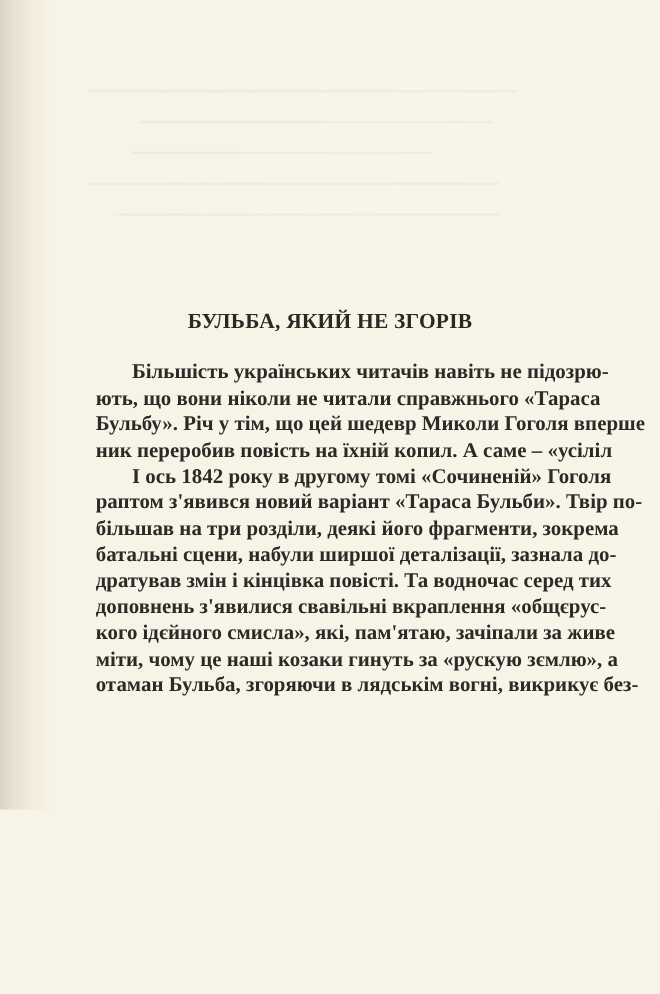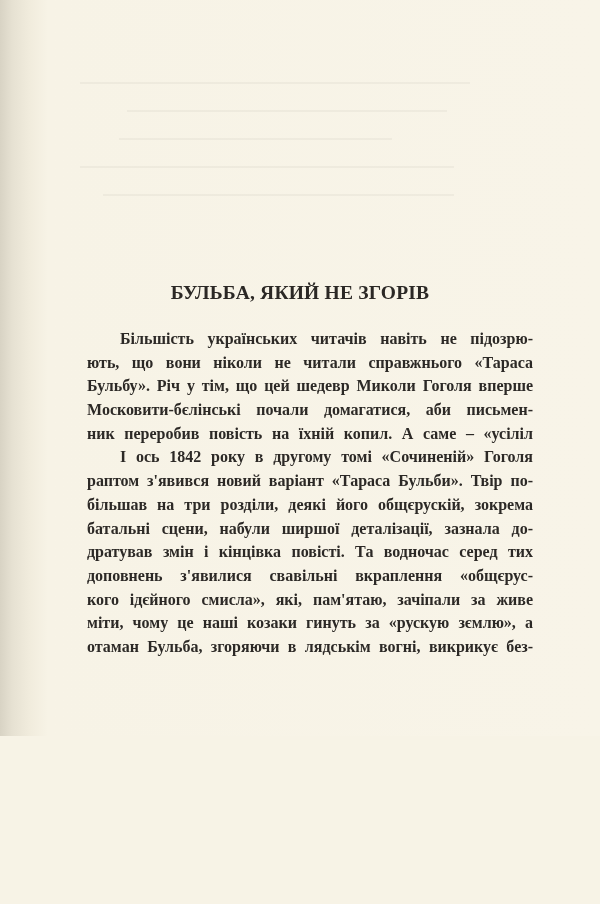--- a/index.html
+++ b/index.html
@@ -49,21 +49,21 @@
     .body-text {
       position: absolute;
       left: 87px;
       top: 327px;
       width: 446px;
     }
     .line {
       display: block;
       height: 23.7px;
       line-height: 23.7px;
-      font-size: 16px;
+      font-size: 19px;
       font-weight: bold;
       white-space: nowrap;
       text-align: justify;
       text-align-last: justify;
       color: #2c2926;
     }
     .line.indent {
       padding-left: 33px;
     }
     .line.last {
@@ -83,26 +83,25 @@
     <div style="width:90%;margin-left:6%"></div>
   </div>
 
   <h1 class="chapter-title" style="margin:0;">БУЛЬБА, ЯКИЙ НЕ ЗГОРІВ</h1>
 
   <div class="body-text">
 
     <span class="line indent">Більшість українських читачів навіть не підозрю-</span>
     <span class="line">ють, що вони ніколи не читали справжнього «Тараса</span>
     <span class="line">Бульбу». Річ у тім, що цей шедевр Миколи Гоголя вперше</span>
-    <span class="line">Московити-бєлінські почали домагатися, аби письмен-</span>
     <span class="line">ник переробив повість на їхній копил. А саме – «усіліл</span>
 
     <span class="line indent">І ось 1842 року в другому томі «Сочиненій» Гоголя</span>
     <span class="line">раптом з'явився новий варіант «Тараса Бульби». Твір по-</span>
-    <span class="line">більшав на три розділи, деякі його общєрускій, зокрема</span>
+    <span class="line">більшав на три розділи, деякі його фрагменти, зокрема</span>
     <span class="line">батальні сцени, набули ширшої деталізації, зазнала до-</span>
     <span class="line">дратував змін і кінцівка повісті. Та водночас серед тих</span>
     <span class="line">доповнень з'явилися свавільні вкраплення «общєрус-</span>
     <span class="line">кого ідєйного смисла», які, пам'ятаю, зачіпали за живе</span>
     <span class="line">міти, чому це наші козаки гинуть за «рускую зємлю», а</span>
     <span class="line">отаман Бульба, згоряючи в лядськім вогні, викрикує без-</span>
   </div>
 
 </div>
 

